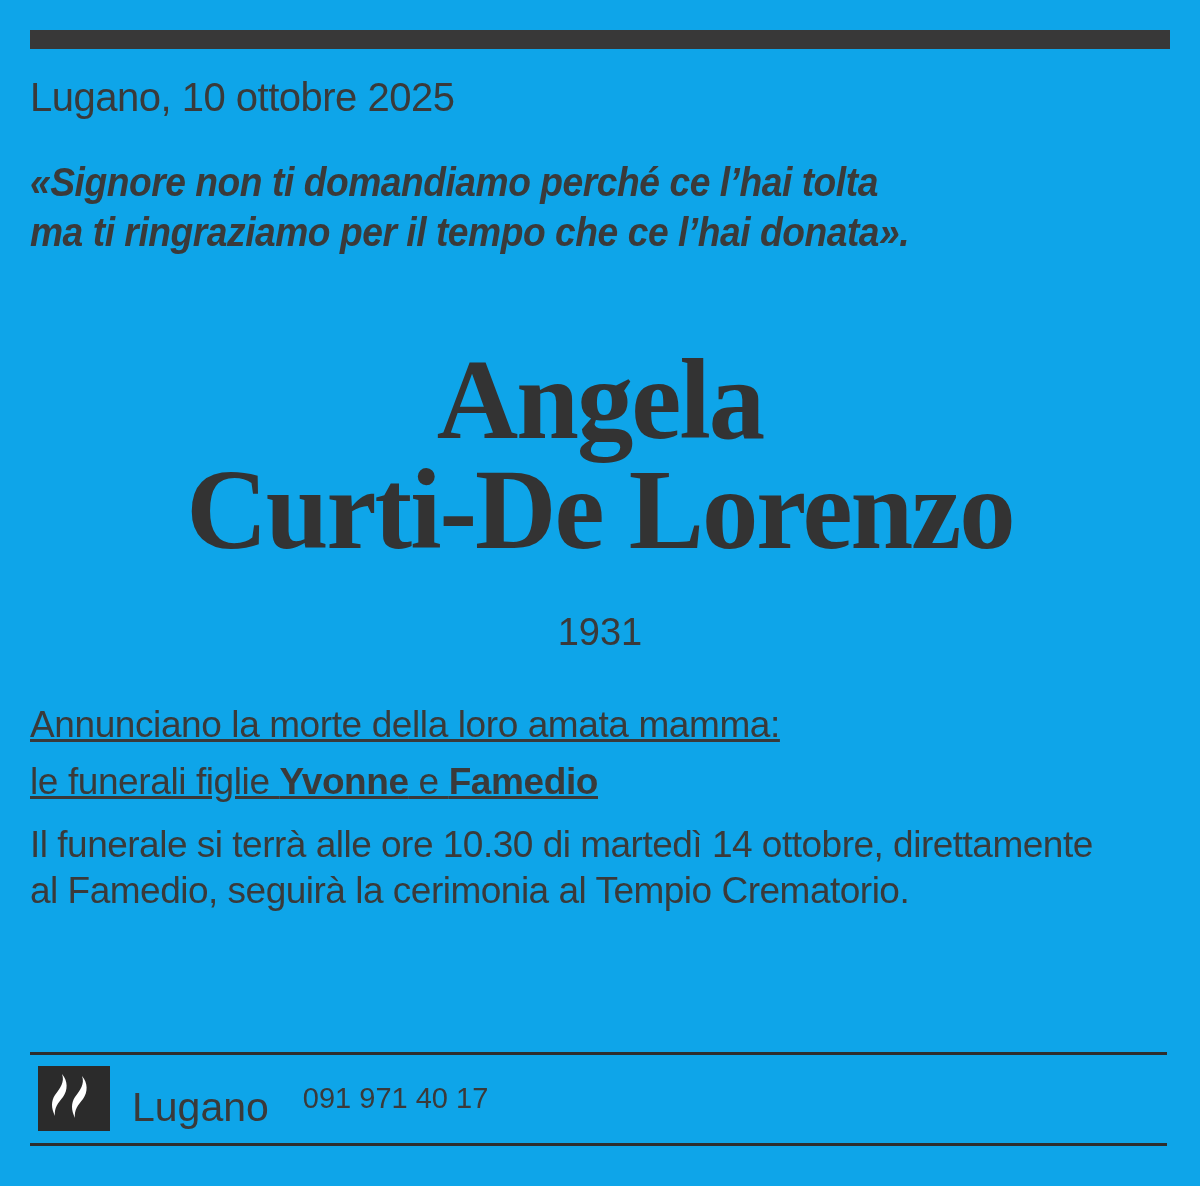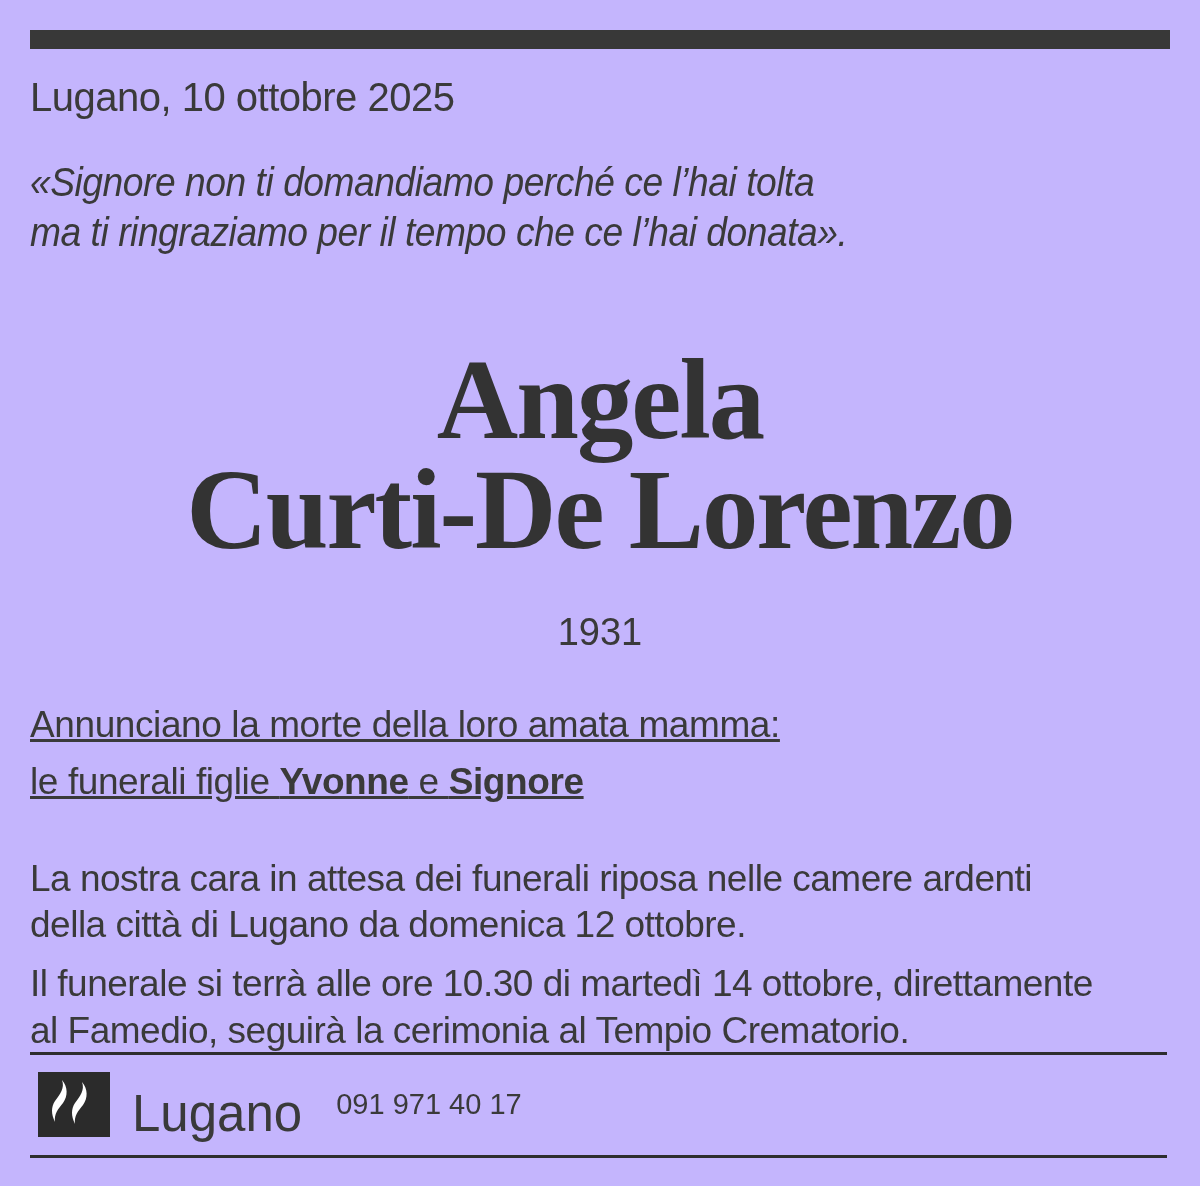--- a/index.html
+++ b/index.html
@@ -4,42 +4,42 @@
 <style>
   html, body {
     margin: 0;
     padding: 0;
     background: #ffffff;
   }
   .sheet {
     position: relative;
     width: 1200px;
     height: 1186px;
-    background: #c4b5fd;
+    background: #0ea5e9;
     box-sizing: border-box;
     font-family: "Liberation Sans", sans-serif;
     color: #3a3a3a;
     overflow: hidden;
   }
   .topbar {
     margin: 30px 30px 0 30px;
     height: 19px;
     background: #383838;
   }
   .dateline {
     margin: 24px 30px 0 30px;
     font-size: 40px;
     line-height: 1.2;
     letter-spacing: -0.5px;
     white-space: nowrap;
   }
   .epigraph {
     margin: 36px 30px 0 30px;
     font-size: 40px;
-    font-weight: normal;
+    font-weight: bold;
     font-style: italic;
     line-height: 1.25;
     letter-spacing: -0.5px;
   }
   .ep-line {
     white-space: nowrap;
     transform: scaleX(0.93);
     transform-origin: left center;
   }
   .name {
@@ -103,21 +103,21 @@
   .brand {
     margin-left: 22px;
     font-size: 41px;
     font-weight: bold;
     letter-spacing: 0.5px;
     white-space: nowrap;
     color: #333333;
   }
   .city {
     margin-left: 22px;
-    font-size: 51px;
+    font-size: 41px;
     white-space: nowrap;
     color: #3a3a3a;
     margin-top: 18px;
   }
   .phone {
     margin-left: 34px;
     font-size: 29px;
     white-space: nowrap;
     color: #3a3a3a;
   }
@@ -139,28 +139,24 @@
   <h1 class="name">
     <span class="name-line">Angela</span>
     <span class="name-line">Curti-De Lorenzo</span>
   </h1>
 
   <div class="year">1931</div>
 
   <div class="announce">
     <div class="an-line">Annunciano la morte della loro amata mamma:</div>
     <div class="an-line">
-      <span>le funerali figlie </span><span class="b">Yvonne</span><span> e </span><span class="b">Signore</span>
+      <span>le funerali figlie </span><span class="b">Yvonne</span><span> e </span><span class="b">Famedio</span>
     </div>
   </div>
 
-  <div class="para first">
-    <div class="para-line">La nostra cara in attesa dei funerali riposa nelle camere ardenti</div>
-    <div class="para-line">della città di Lugano da domenica 12 ottobre.</div>
-  </div>
 
   <div class="para second">
     <div class="para-line">Il funerale si terrà alle ore 10.30 di martedì 14 ottobre, direttamente</div>
     <div class="para-line">al Famedio, seguirà la cerimonia al Tempio Crematorio.</div>
   </div>
 
   <div class="footer">
     <div class="footer-row">
       <span class="logo-box">
         <svg width="72" height="65" viewBox="0 0 72 65" xmlns="http://www.w3.org/2000/svg" aria-hidden="true">

